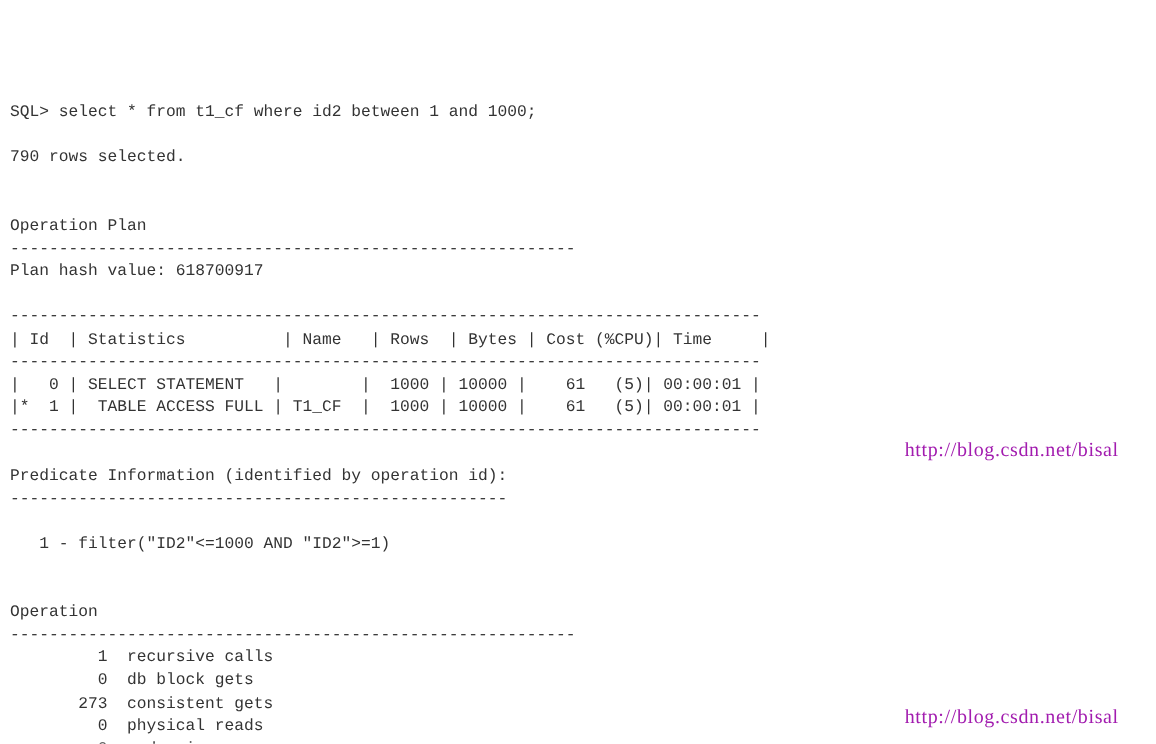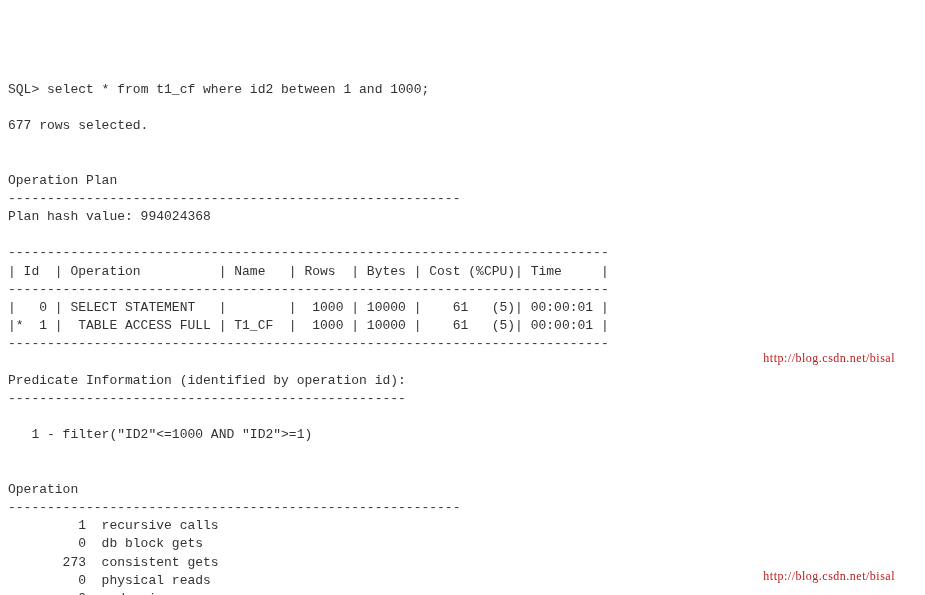--- a/index.html
+++ b/index.html
@@ -12,46 +12,46 @@
       background: #fff;
       width: 925px;
       height: 595px;
       box-sizing: border-box;
       white-space: pre;
       overflow: hidden;
       position: relative;
     }
     .watermark {
       position: absolute;
-      color: #b91c1c;
+      color: #a21caf;
       font-family: Georgia, "Times New Roman", serif;
-      font-size: 12px;
+      font-size: 16px;
       letter-spacing: 0.5px;
       white-space: nowrap;
       pointer-events: none;
     }
     .wm1 { top: 350px; right: 30px; }
     .wm2 { bottom: 10px; right: 30px; }
   </style>
 </head>
 <body>
 
 
 
 <div><span>SQL&gt; </span><span>select * from t1_cf where id2 between 1 and 1000;</span>
 
-<span>677 rows selected.</span>
+<span>790 rows selected.</span>
 
 
 <span>Operation Plan</span>
 <span>----------------------------------------------------------</span>
-<span>Plan hash value: 994024368</span>
+<span>Plan hash value: 618700917</span>
 
 <span>-----------------------------------------------------------------------------</span>
-<span>| Id  | Operation          | Name   | Rows  | Bytes | Cost (%CPU)| Time     |</span>
+<span>| Id  | Statistics          | Name   | Rows  | Bytes | Cost (%CPU)| Time     |</span>
 <span>-----------------------------------------------------------------------------</span>
 <span>|   0 | SELECT STATEMENT   |        |  1000 | 10000 |    61   (5)| 00:00:01 |</span>
 <span>|*  1 |  TABLE ACCESS FULL | T1_CF  |  1000 | 10000 |    61   (5)| 00:00:01 |</span>
 <span>-----------------------------------------------------------------------------</span>
 
 <span>Predicate Information (identified by operation id):</span>
 <span>---------------------------------------------------</span>
 
 <span>   1 - filter("ID2"&lt;=1000 AND "ID2"&gt;=1)</span>
 

